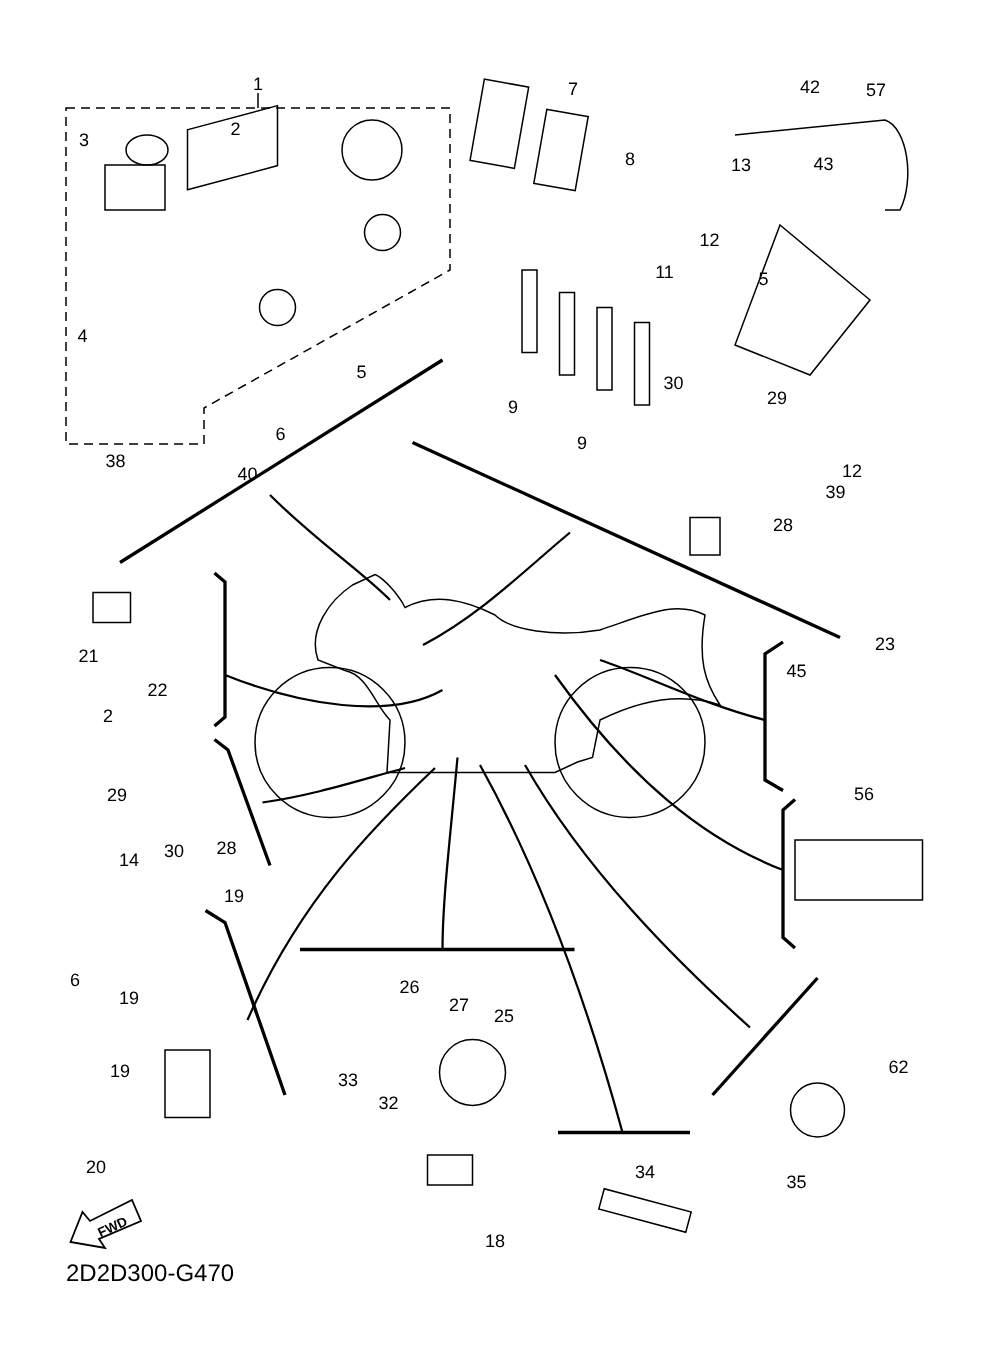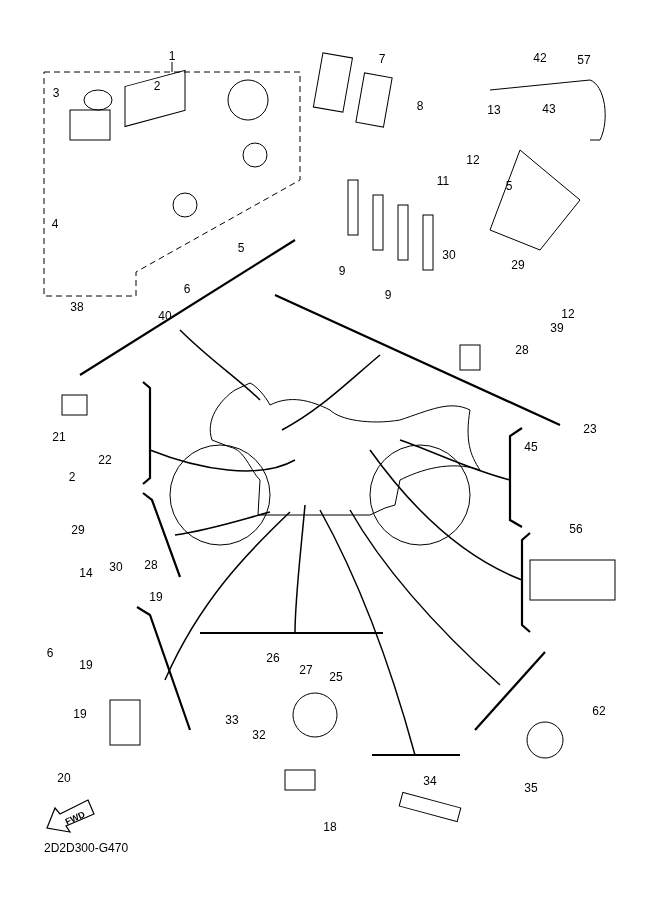--- a/index.html
+++ b/index.html
@@ -1,19 +1,19 @@
 <!DOCTYPE html>
 <html><head>
 <meta charset="utf-8">
 <style>
   html,body{margin:0;padding:0;background:#ffffff;}
   body{width:661px;height:913px;position:relative;overflow:hidden;font-family:"Liberation Sans",sans-serif;}
   #stage{position:absolute;left:0;top:0;width:661px;height:913px;}
   .lbl{position:absolute;font-size:12px;color:#000;line-height:12px;white-space:nowrap;transform:translate(-50%,-50%);}
-  .code{position:absolute;left:44px;top:841px;font-size:12px;color:#000;}
+  .code{position:absolute;left:44px;top:841px;font-size:16px;color:#000;}
   svg{position:absolute;left:0;top:0;}
   .ln{stroke:#000;fill:none;}
 </style>
 </head>
 <body>
 
 <div id="stage">
 
 <svg width="661" height="913" viewBox="0 0 661 913">
 

